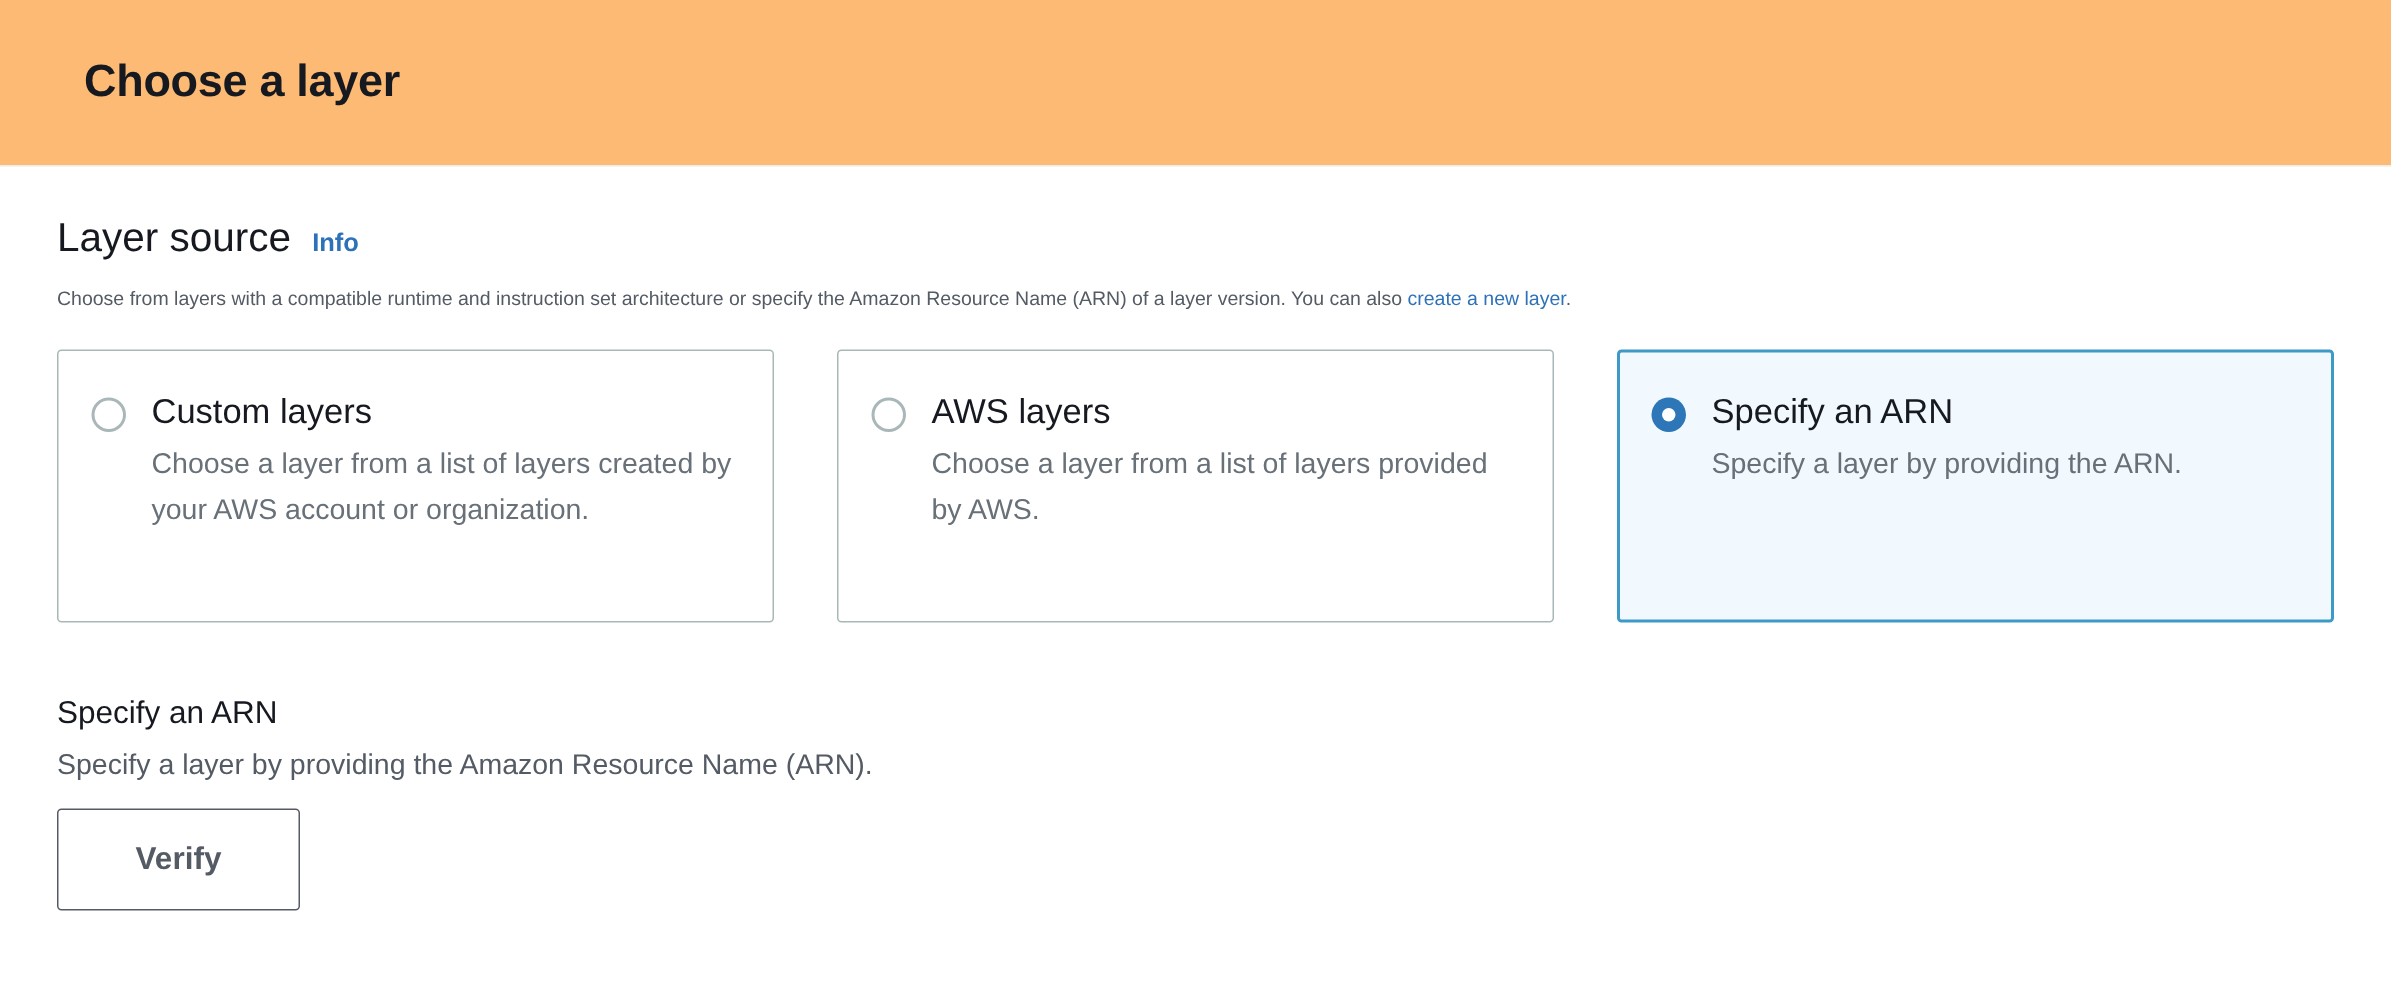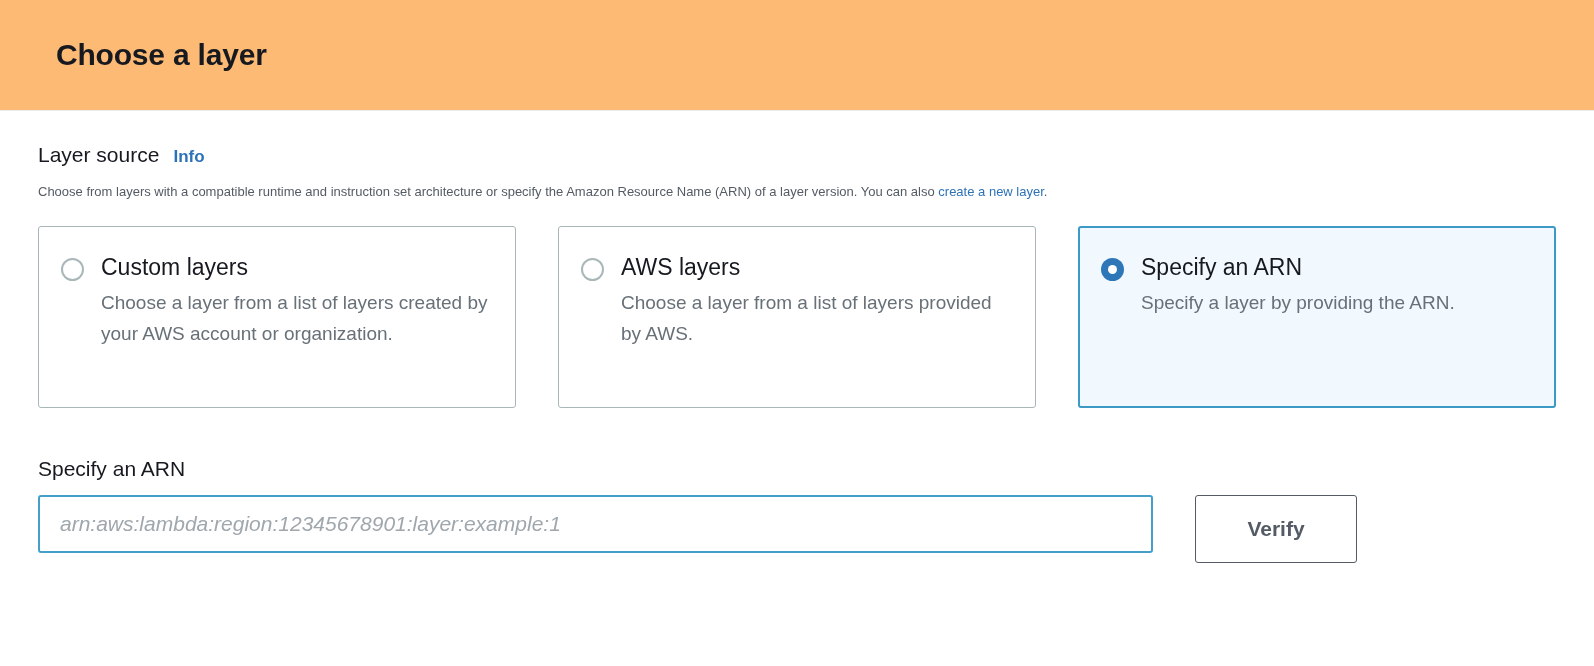--- a/index.html
+++ b/index.html
@@ -37,21 +37,21 @@
     padding: 32px 38px 0 38px;
     background: #ffffff;
   }
 
   .field-label-row {
     display: flex;
     align-items: baseline;
     gap: 14px;
   }
   .field-label {
-    font-size: 21px;
+    font-size: 27px;
     font-weight: normal;
     color: #16191f;
   }
   .info-link {
     font-size: 17px;
     font-weight: bold;
     color: #2d72b8;
     text-decoration: none;
     cursor: pointer;
   }
@@ -231,20 +231,20 @@
       <div class="radio-text">
         <div class="radio-title">Specify an ARN</div>
         <div class="radio-desc">Specify a layer by providing the ARN.</div>
       </div>
     </div>
 
   </div>
 
   <div class="arn-section">
     <div class="section-heading">Specify an ARN</div>
+    <div class="section-subtext">Specify a layer by providing the Amazon Resource Name (ARN).</div>
 
     <div class="arn-row">
-      <input class="arn-input" type="text" autofocus="" placeholder="arn:aws:lambda:region:12345678901:layer:example:1" style="">
       <button class="verify-button">Verify</button>
     </div>
   </div>
 
 </div>
 
 </body></html>

